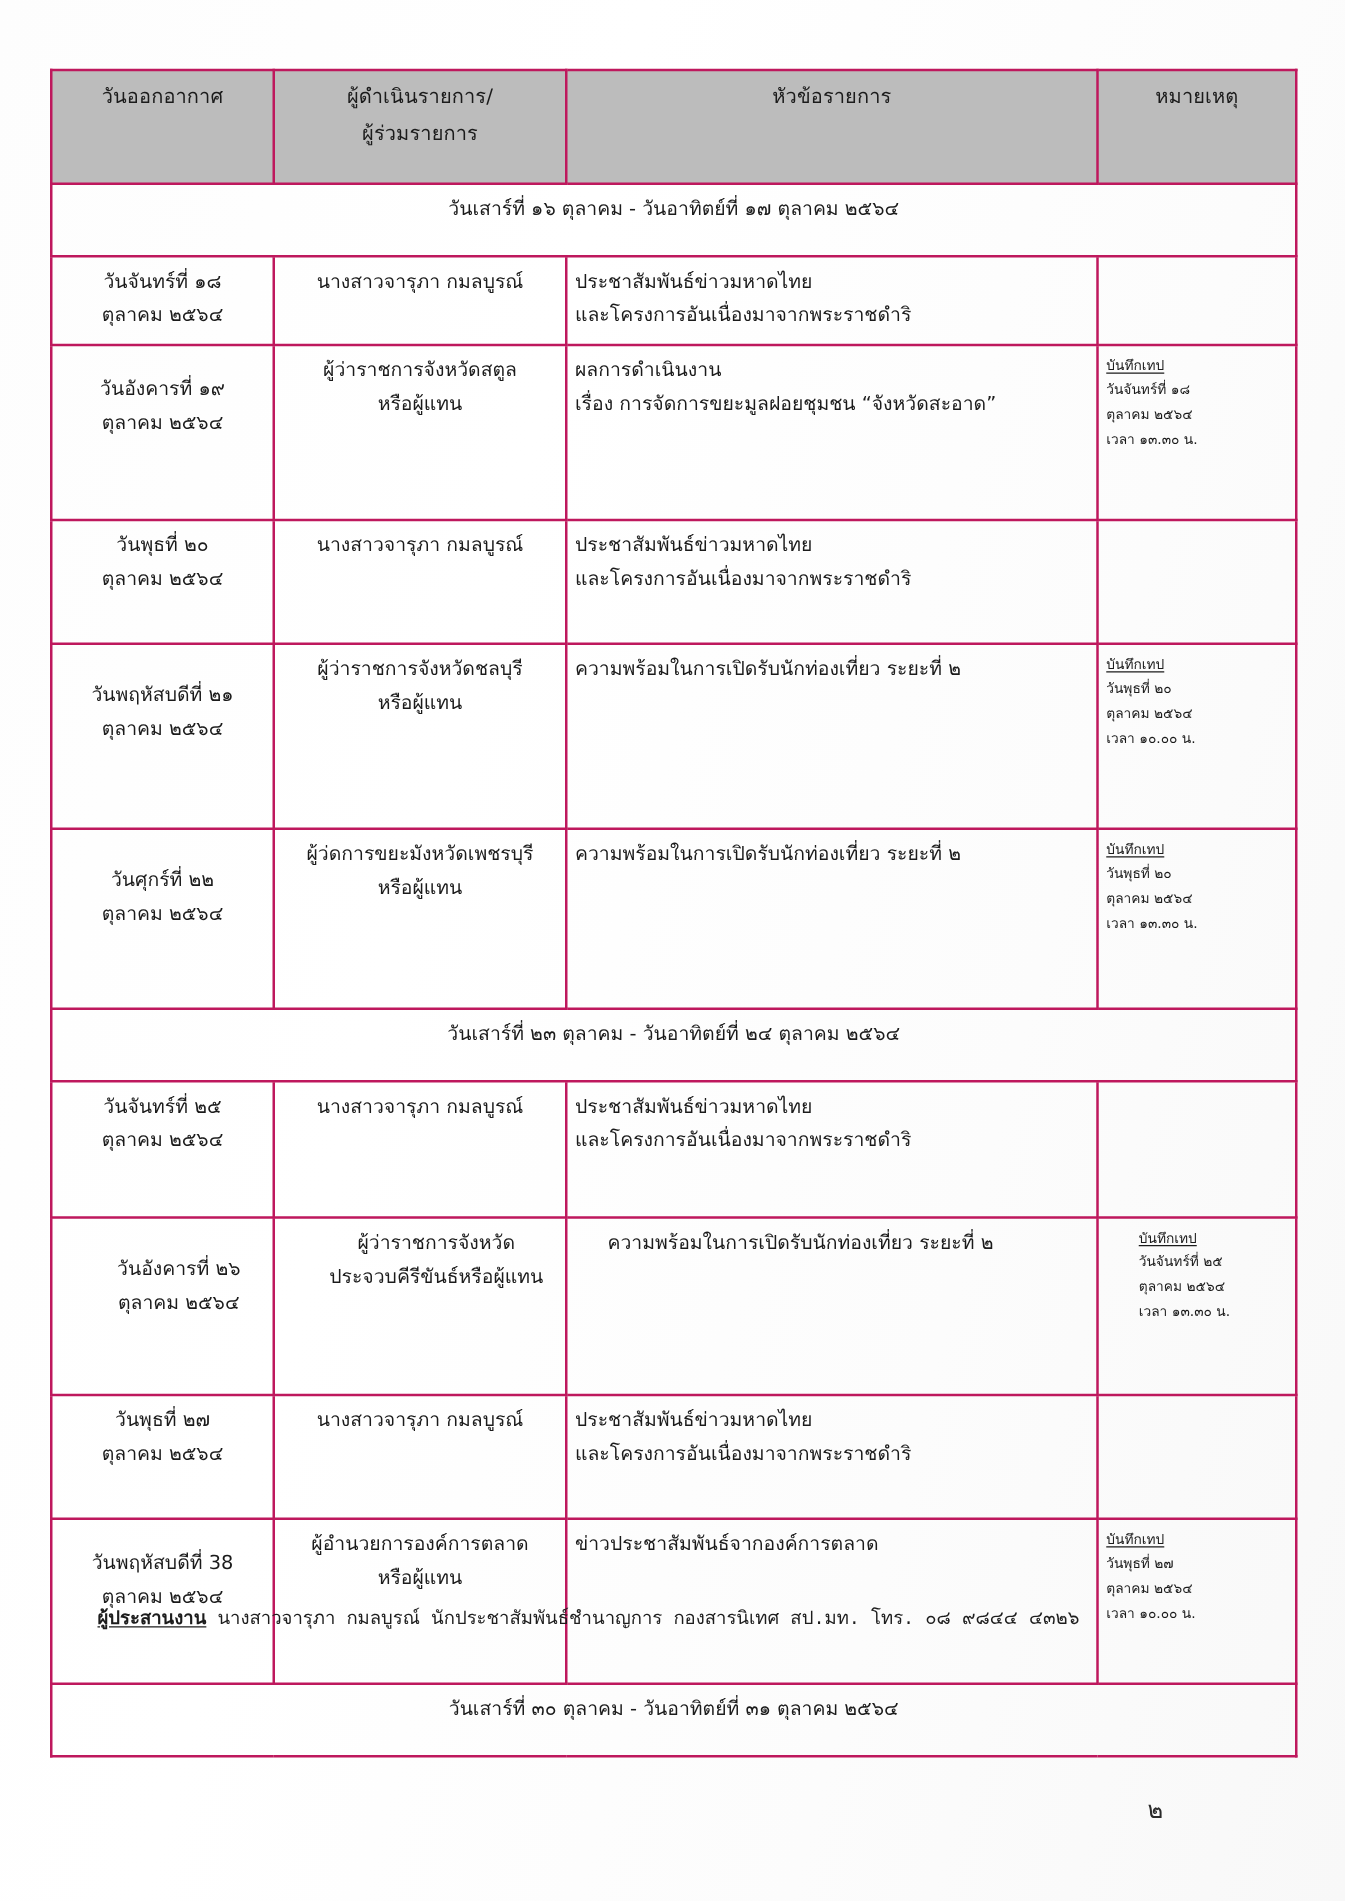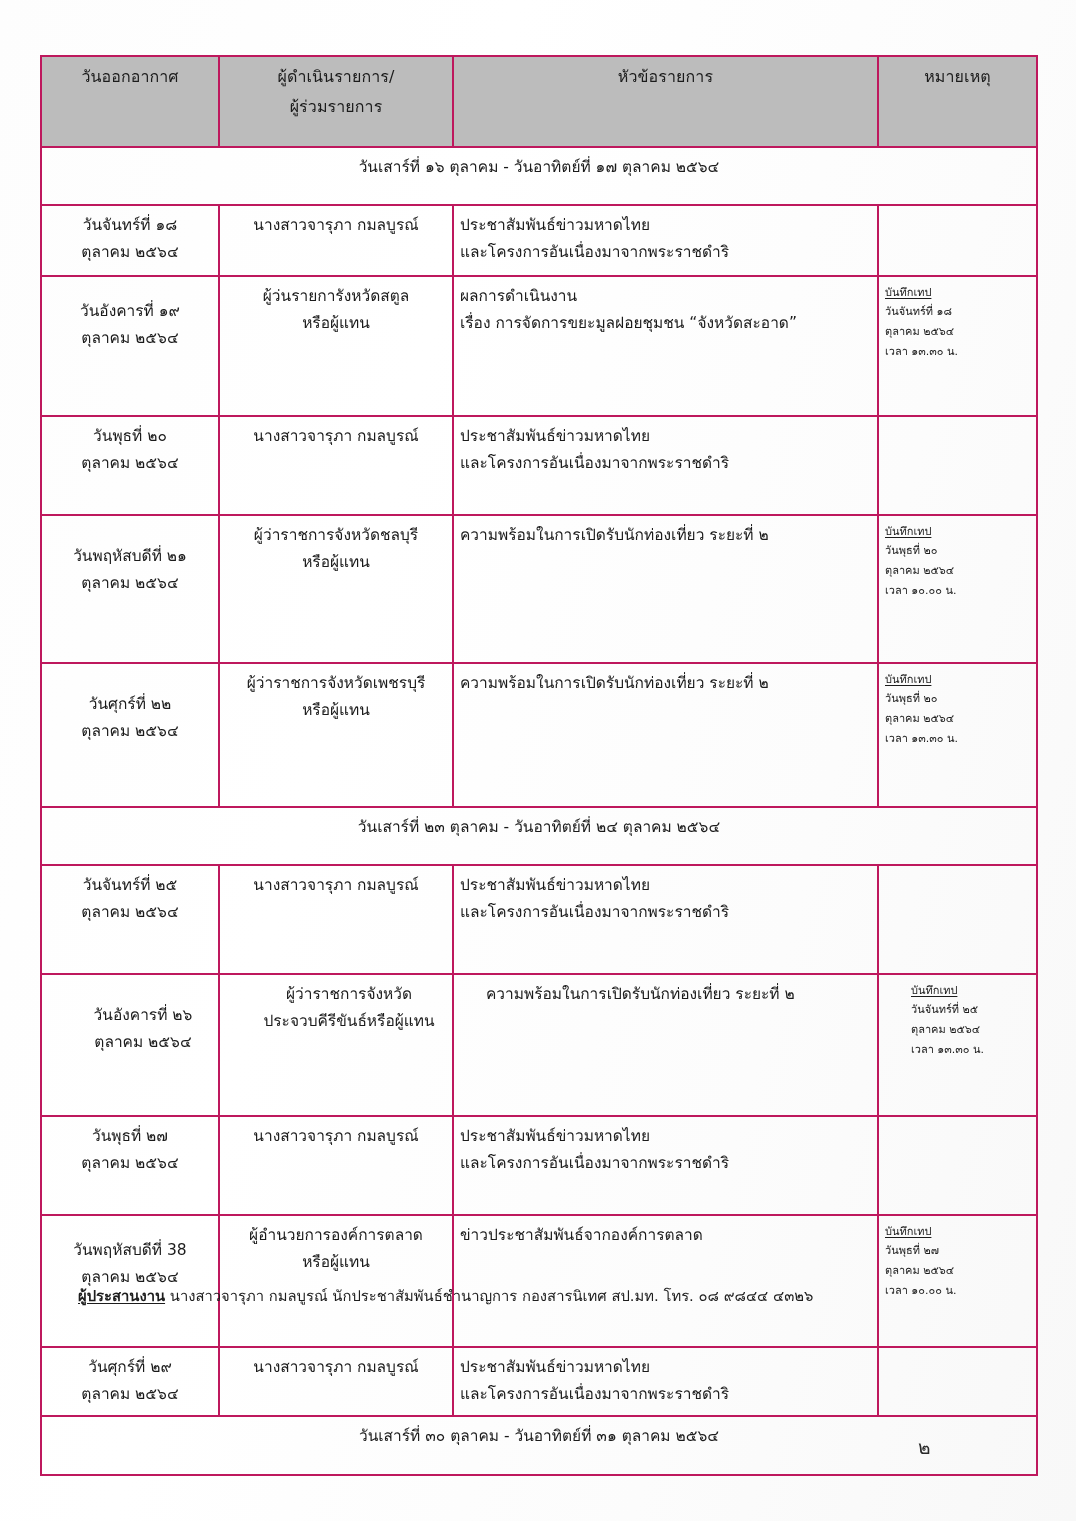--- a/index.html
+++ b/index.html
@@ -106,20 +106,21 @@
   tr.r-h21 td.c-date, tr.r-h22 td.c-date, tr.r-h26 td.c-date { padding-top: 28px; }
 
   .footer {
     position: absolute;
     left: 78px;
     top: 1282px;
     width: 900px;
     font-size: 14.8px;
     line-height: 1.95;
     color: #1d1d1d;
+    font-family: Liberation Mono, monospace;
   }
   .footer .lbl {
     font-weight: bold;
     text-decoration: underline;
     text-underline-offset: 2px;
   }
   .footer .frow { white-space: nowrap; }
 
   .pagenum {
     position: absolute;
@@ -179,21 +180,21 @@
           
         </td>
       </tr>
 
       <tr class="r-h19">
         <td class="c-date">
           <span class="ln">วันอังคารที่ ๑๙</span>
           <span class="ln">ตุลาคม ๒๕๖๔</span>
         </td>
         <td class="c-host">
-          <span class="ln">ผู้ว่นรายการังหวัดสตูล</span>
+          <span class="ln">ผู้ว่าราชการจังหวัดสตูล</span>
           <span class="ln">หรือผู้แทน</span>
         </td>
         <td class="c-topic">
           <span class="ln">ผลการดำเนินงาน</span>
           <span class="ln">เรื่อง การจัดการขยะมูลฝอยชุมชน “จังหวัดสะอาด”</span>
         </td>
         <td class="c-note">
           <span class="note-title">บันทึกเทป</span>
           <span class="ln">วันจันทร์ที่ ๑๘</span>
           <span class="ln">ตุลาคม ๒๕๖๔</span>
@@ -242,21 +243,21 @@
           <span class="ln">เวลา ๑๐.๐๐ น.</span>
         </td>
       </tr>
 
       <tr class="r-h22">
         <td class="c-date">
           <span class="ln">วันศุกร์ที่ ๒๒</span>
           <span class="ln">ตุลาคม ๒๕๖๔</span>
         </td>
         <td class="c-host">
-          <span class="ln">ผู้ว่าราชการจังหวัดเพชรบุรี</span>
+          <span class="ln">ผู้ว่ดการขยะมังหวัดเพชรบุรี</span>
           <span class="ln">หรือผู้แทน</span>
         </td>
         <td class="c-topic">
           <span class="ln">ความพร้อมในการเปิดรับนักท่องเที่ยว ระยะที่ ๒</span>
 
         </td>
         <td class="c-note">
           <span class="note-title">บันทึกเทป</span>
           <span class="ln">วันพุธที่ ๒๐</span>
           <span class="ln">ตุลาคม ๒๕๖๔</span>
@@ -345,40 +346,20 @@
 
         </td>
         <td class="c-note">
           <span class="note-title">บันทึกเทป</span>
           <span class="ln">วันพุธที่ ๒๗</span>
           <span class="ln">ตุลาคม ๒๕๖๔</span>
           <span class="ln">เวลา ๑๐.๐๐ น.</span>
         </td>
       </tr>
 
-      <tr class="r-h29">
-        <td class="c-date">
-          <span class="ln">วันศุกร์ที่ ๒๙</span>
-          <span class="ln">ตุลาคม ๒๕๖๔</span>
-        </td>
-        <td class="c-host">
-          <span class="ln">นางสาวจารุภา  กมลบูรณ์</span>
-
-        </td>
-        <td class="c-topic">
-          <span class="ln">ประชาสัมพันธ์ข่าวมหาดไทย</span>
-          <span class="ln">และโครงการอันเนื่องมาจากพระราชดำริ</span>
-        </td>
-        <td class="c-note">
-          
-          
-          
-          
-        </td>
-      </tr>
 
       <tr class="weekend">
         <td colspan="4">วันเสาร์ที่ ๓๐ ตุลาคม - วันอาทิตย์ที่ ๓๑ ตุลาคม ๒๕๖๔</td>
       </tr>
 
     </tbody>
   </table>
 </div>
 
 <div class="footer">

